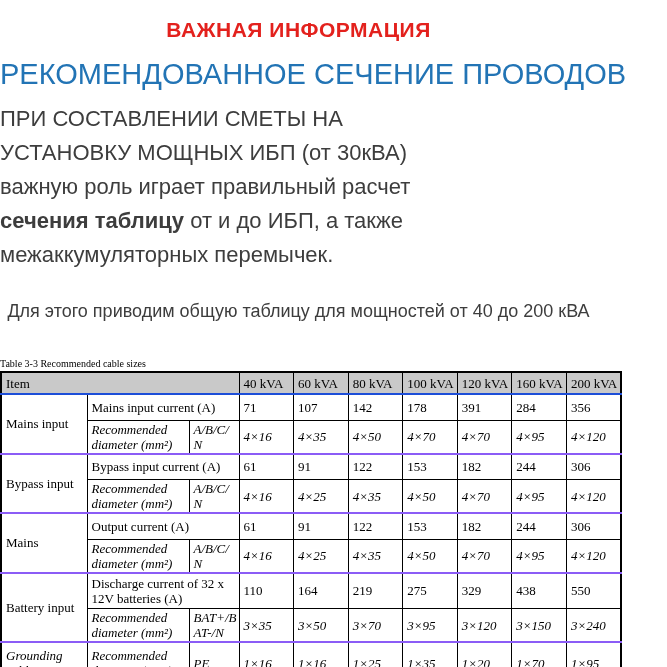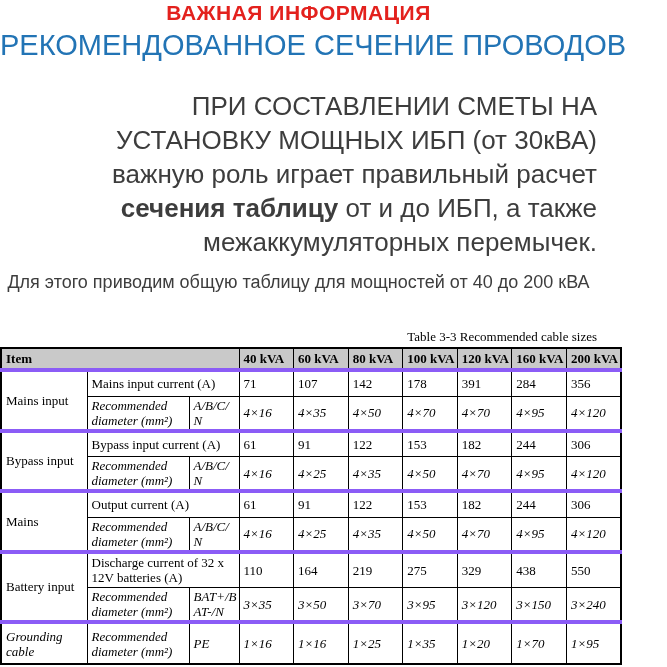--- a/index.html
+++ b/index.html
@@ -2,82 +2,82 @@
 <html style="--red: #e3211d; --blue: #2274b5; --text: #3d3d3d; --hdr-bg: #c9c9c9;"><head>
 <meta charset="utf-8">
 <style>
   * { margin: 0; padding: 0; box-sizing: border-box; }
   html, body { background: #ffffff; }
   body {
     width: 667px; height: 667px;
     font-family: "Liberation Sans", sans-serif;
     overflow: hidden;
   }
-  .page { width: 597px; height: 667px; padding-top: 1px; }
+  .page { width: 597px; height: 667px; padding-top: 18px; }
 
   .h-red {
     text-align: center;
     color: var(--red, #e3211d);
     font-size: 21px; font-weight: 700; letter-spacing: 0.5px;
     line-height: 24px;
   }
   .h-blue {
     text-align: center;
     color: var(--blue, #2274b5);
     font-size: 29px; font-weight: 400;
     white-space: nowrap;
-    line-height: 33px; margin-top: 4px;
+    line-height: 33px; margin-top: 16px;
   }
   .paragraph {
-    margin-top: 27px;
-    text-align: right;
+    margin-top: 11px;
+    text-align: left;
     color: var(--text, #3d3d3d);
-    font-size: 26px; line-height: 34px;
+    font-size: 22px; line-height: 34px;
   }
   .para-line .b { font-weight: 700; }
   .note {
-    margin-top: 12px;
+    margin-top: 28px;
     text-align: center;
     color: var(--text, #3d3d3d);
     font-size: 18px; line-height: 22px;
   }
   .tbl-title {
     margin-top: 36px;
-    text-align: right;
+    text-align: left;
     font-family: "Liberation Serif", serif;
-    font-size: 13px; color: #000;
+    font-size: 10px; color: #000;
   }
   table.cable-table {
     border-collapse: collapse;
     table-layout: fixed;
     width: 622px;
     margin: 2px auto 0 auto;
     font-family: "Liberation Serif", serif;
     font-size: 13px; color: #000;
     border: 2px solid #000;
   }
   .cable-table th, .cable-table td {
     border: 1px solid #000;
     text-align: left;
     vertical-align: middle;
     padding: 1px 2px 1px 4px;
     overflow: hidden;
     line-height: 15px;
   }
   .cable-table thead th {
     background: var(--hdr-bg, #c9c9c9);
-    font-weight: 700;
+    font-weight: 400;
     border-bottom: 2px solid #1d4ed8;
     height: 22px;
   }
   tr.row-current td { height: 26px; }
   tr.row-rec td { height: 33px; font-style: italic; }
   tr.row-tall td { height: 36px; }
   tr.row-ground td { height: 42px; border-radius: 14px; }
-  tr.sec-start td { border-top: 4px solid #8b5cf6; }
+  tr.sec-start td { border-top: 2px solid #8b5cf6; }
   .sub-cell { word-break: break-all; }
 </style>
 </head>
 <body>
 
 <div class="page">
 
   <div class="h-red">ВАЖНАЯ ИНФОРМАЦИЯ</div>
 
   <div class="h-blue">РЕКОМЕНДОВАННОЕ СЕЧЕНИЕ ПРОВОДОВ</div>

